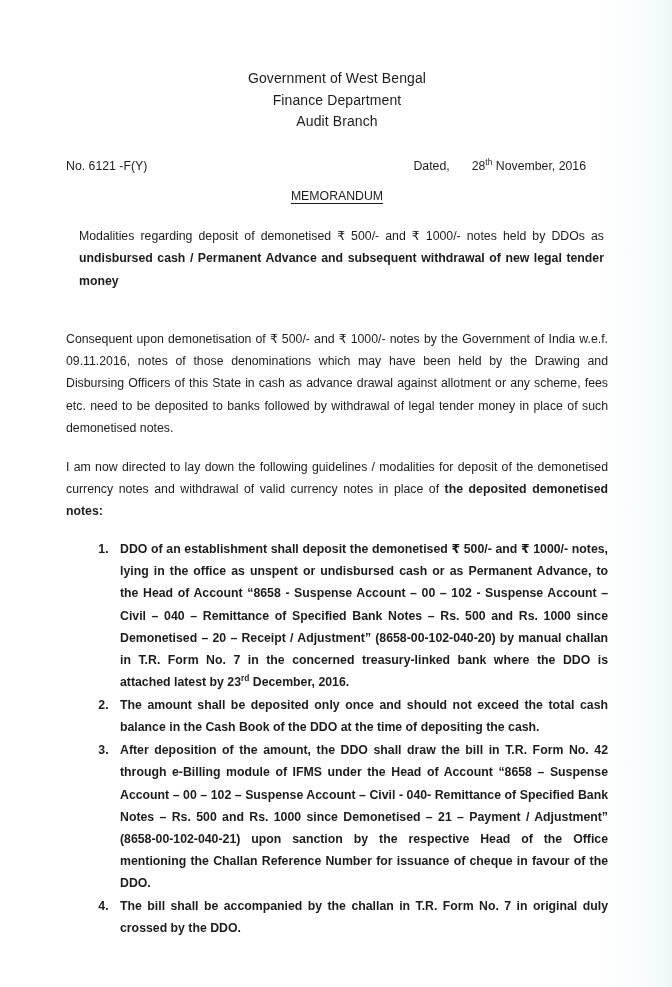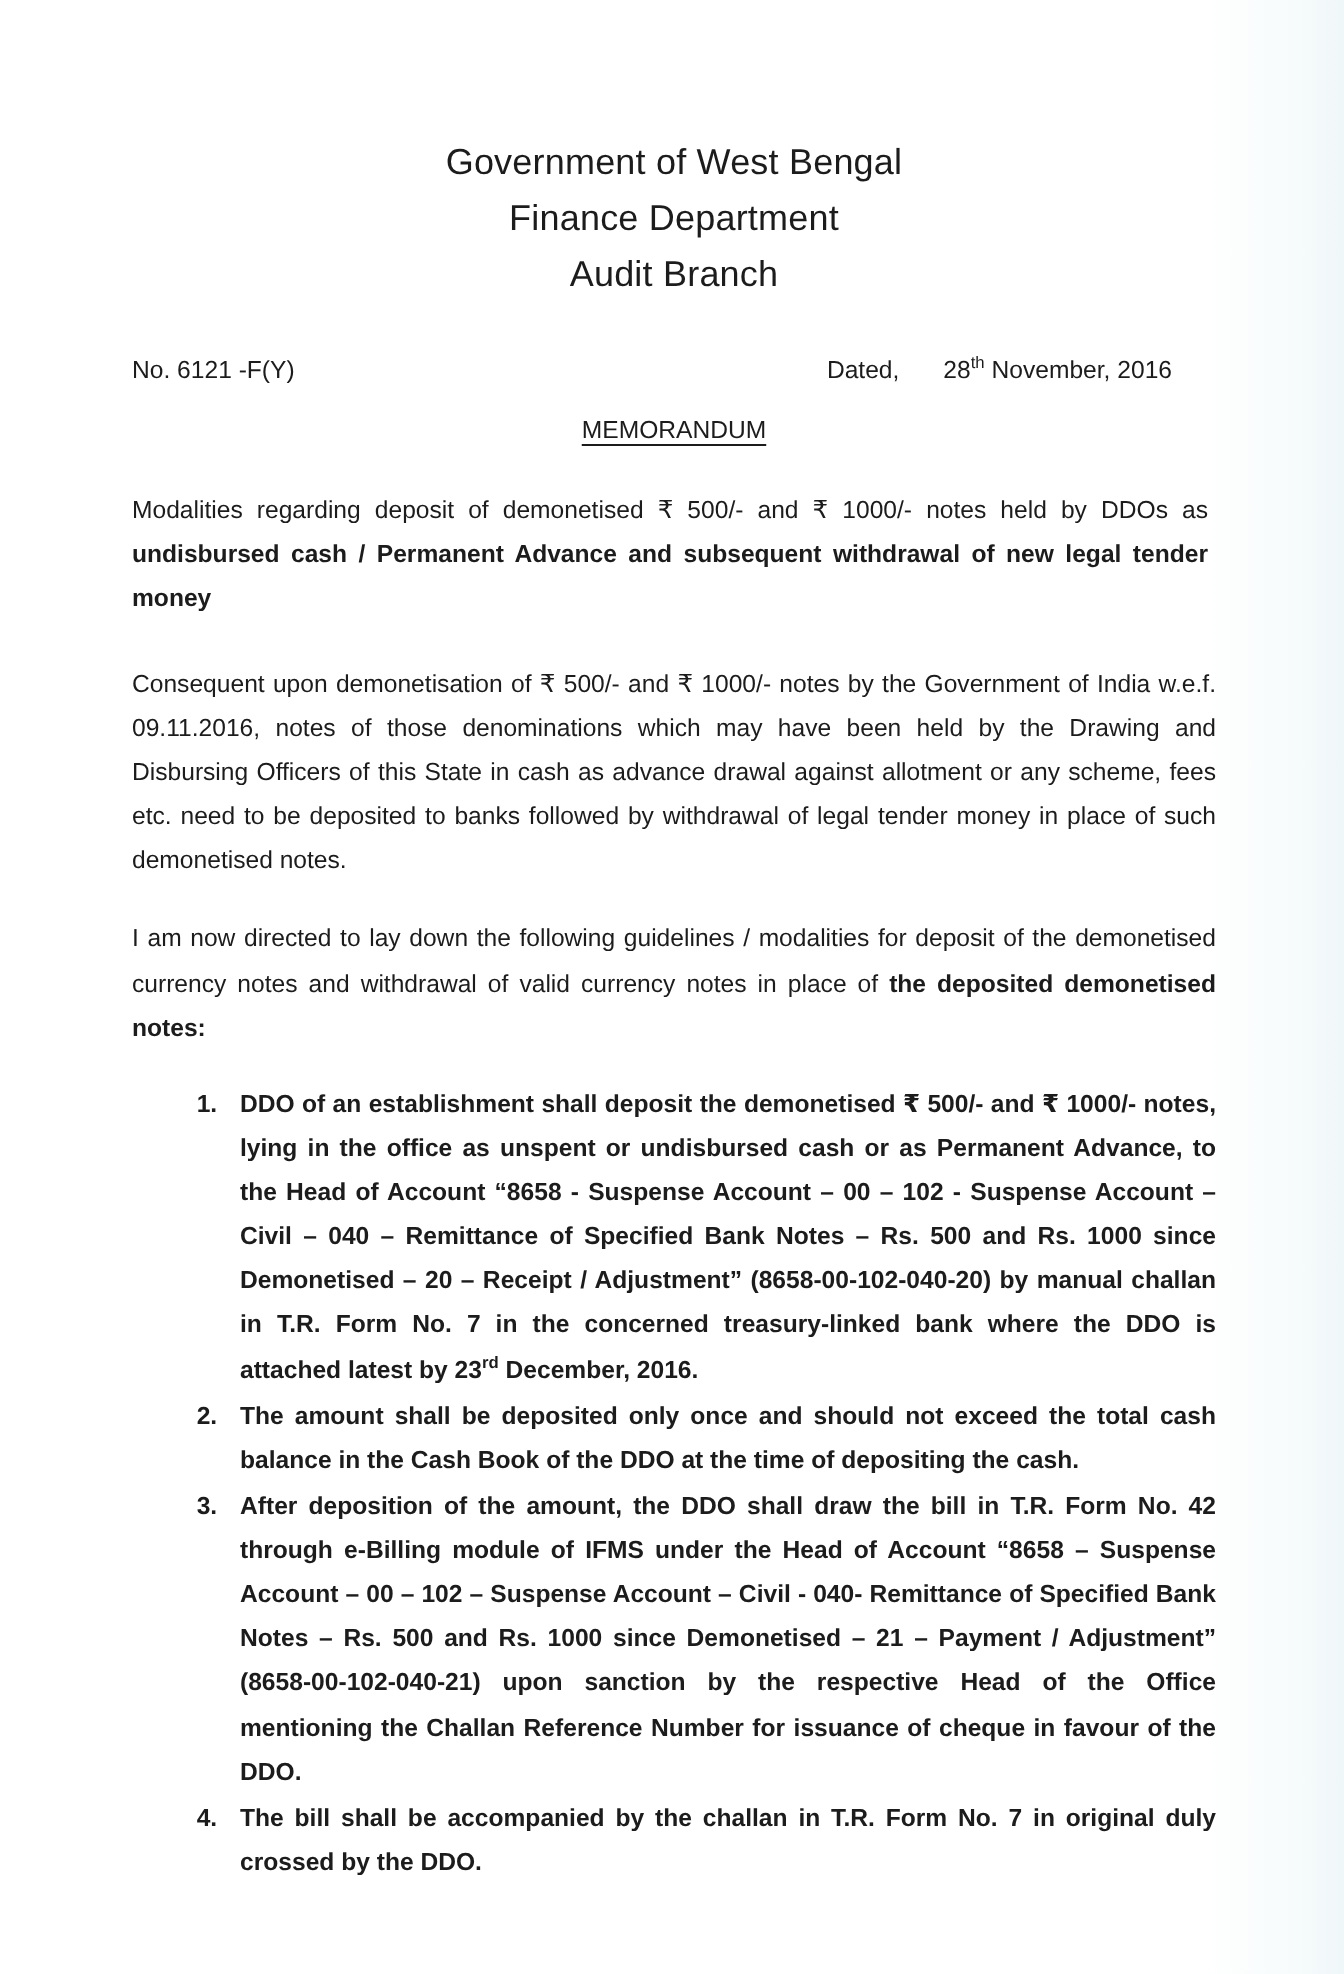--- a/index.html
+++ b/index.html
@@ -38,21 +38,21 @@
     width: 542px;
   }
 
   
   .letterhead {
     text-align: center;
     margin-top: 68px;
     line-height: 1.55;
   }
   .letterhead div {
-    font-size: 18px;
+    font-size: 14px;
     letter-spacing: 0.1px;
   }
 
   
   .refrow {
     display: flex;
     justify-content: space-between;
     align-items: center;
     margin-top: 26px;
     font-size: 12.3px;
@@ -89,32 +89,33 @@
   .subject-label {
     width: 44px;
     flex: 0 0 44px;
     padding-left: 44px;
   }
   .subject-text {
     flex: 1 1 auto;
     text-align: justify;
     text-justify: inter-word;
     padding-right: 4px;
+    margin-left: 13px;
   }
   .subject-text b { font-weight: 700; }
 
   
   p.para {
     margin: 17px 0 0 0;
     font-size: 12.3px;
     line-height: 1.8;
     text-align: justify;
     text-justify: inter-word;
   }
-  p.para.first { margin-top: 20px; }
+  p.para.first { margin-top: 36px; }
   p.para b { font-weight: 700; }
 
   
   ol.clauses {
     margin: 16px 0 0 0;
     padding-left: 46px;
     font-size: 12.3px;
     line-height: 1.8;
   }
   ol.clauses > li {

